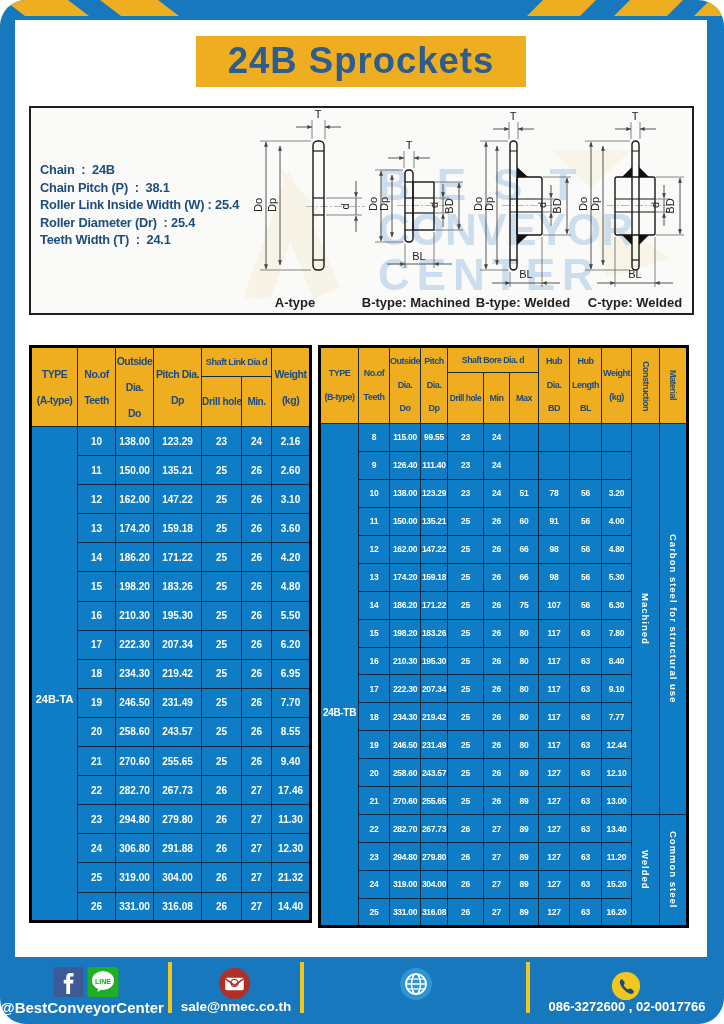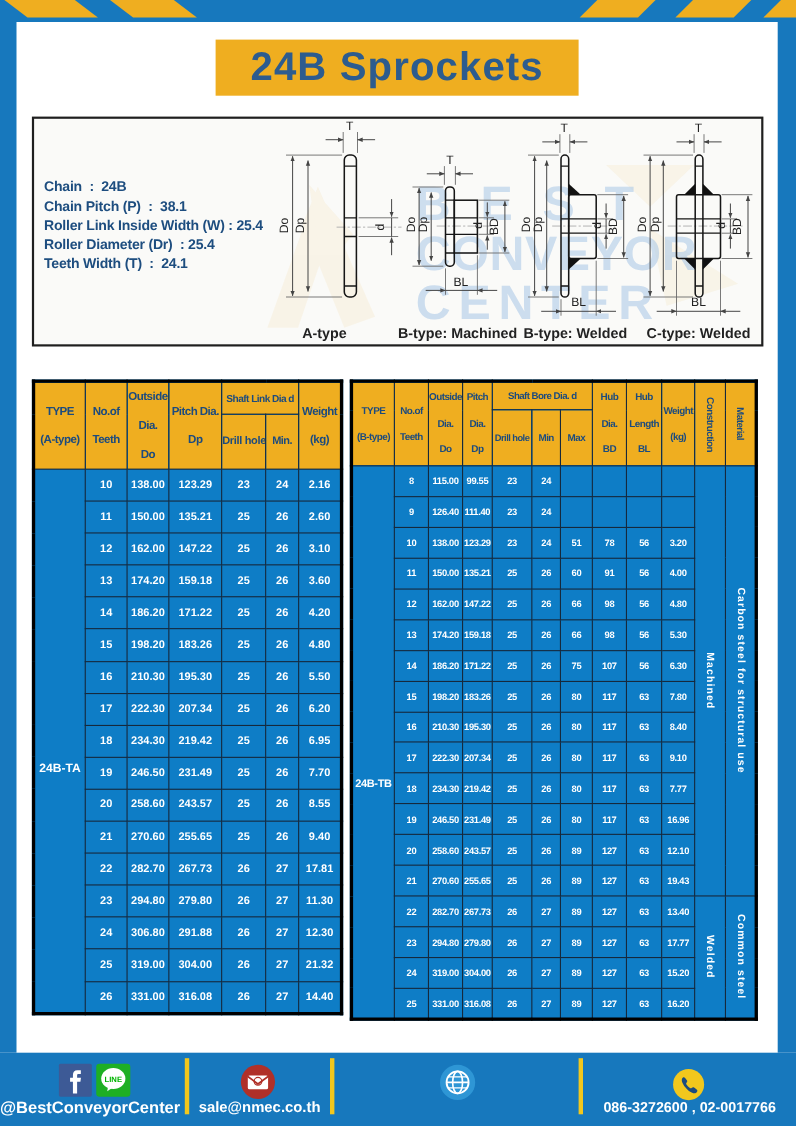--- a/index.html
+++ b/index.html
@@ -1,17 +1,17 @@
 <!DOCTYPE html>
 <html><head>
 <meta charset="utf-8">
 <style>
   html,body{margin:0;padding:0;}
   body{font-family:"Liberation Sans",sans-serif;}
-  .page{position:relative;width:724px;height:1024px;background:#fff;overflow:hidden;}
+  .page{position:relative;width:724px;height:1024px;background:#fff;overflow:hidden;border-radius:26px;}
   .abs{position:absolute;}
   
   table{border-collapse:collapse;table-layout:fixed;}
   .dtable{position:absolute;background:#0e7dc6;}
   .dtable td,.dtable th{border:1.6px solid #16293c;padding:0;text-align:center;vertical-align:middle;overflow:hidden;}
   .dtable th{background:#efae20;color:#1c4b7e;font-weight:bold;white-space:nowrap;letter-spacing:-0.5px;}
   .dtable td{color:#fff;font-weight:bold;}
   .vtext{writing-mode:vertical-rl;text-orientation:mixed;letter-spacing:1px;}
 </style>
 </head>
@@ -341,21 +341,21 @@
             <td>25</td>
             <td>26</td>
             <td>9.40</td>
           </tr>
 <tr style="height:29.1px">
             <td>22</td>
             <td>282.70</td>
             <td>267.73</td>
             <td>26</td>
             <td>27</td>
-            <td>17.81</td>
+            <td>17.46</td>
           </tr>
 <tr style="height:29.1px">
             <td>23</td>
             <td>294.80</td>
             <td>279.80</td>
             <td>26</td>
             <td>27</td>
             <td>11.30</td>
           </tr>
 <tr style="height:29.1px">
@@ -548,21 +548,21 @@
           </tr>
 <tr style="height:27.95px">
             <td>19</td>
             <td>246.50</td>
             <td>231.49</td>
             <td>25</td>
             <td>26</td>
             <td>80</td>
             <td>117</td>
             <td>63</td>
-            <td>16.96</td>
+            <td>12.44</td>
           </tr>
 <tr style="height:27.95px">
             <td>20</td>
             <td>258.60</td>
             <td>243.57</td>
             <td>25</td>
             <td>26</td>
             <td>89</td>
             <td>127</td>
             <td>63</td>
@@ -570,21 +570,21 @@
           </tr>
 <tr style="height:27.95px">
             <td>21</td>
             <td>270.60</td>
             <td>255.65</td>
             <td>25</td>
             <td>26</td>
             <td>89</td>
             <td>127</td>
             <td>63</td>
-            <td>19.43</td>
+            <td>13.00</td>
           </tr>
 <tr style="height:27.95px">
             <td>22</td>
             <td>282.70</td>
             <td>267.73</td>
             <td>26</td>
             <td>27</td>
             <td>89</td>
             <td>127</td>
             <td>63</td>
@@ -594,21 +594,21 @@
           </tr>
 <tr style="height:27.95px">
             <td>23</td>
             <td>294.80</td>
             <td>279.80</td>
             <td>26</td>
             <td>27</td>
             <td>89</td>
             <td>127</td>
             <td>63</td>
-            <td>17.77</td>
+            <td>11.20</td>
           </tr>
 <tr style="height:27.95px">
             <td>24</td>
             <td>319.00</td>
             <td>304.00</td>
             <td>26</td>
             <td>27</td>
             <td>89</td>
             <td>127</td>
             <td>63</td>

